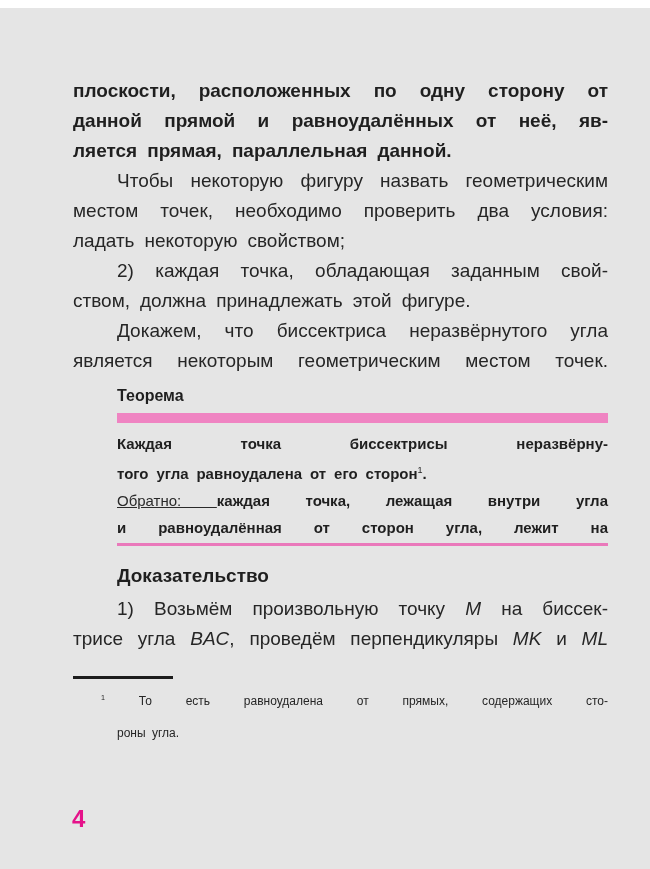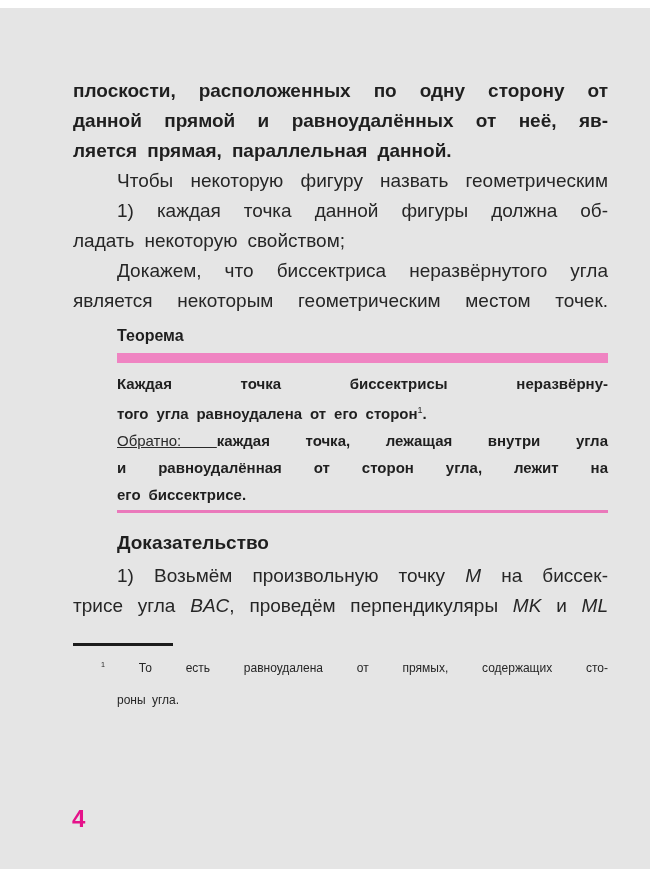--- a/index.html
+++ b/index.html
@@ -44,43 +44,46 @@
   <div class="content">
 
     <div class="para bold">
         <div class="line"><span>плоскости, расположенных по одну сторону от</span></div>
         <div class="line"><span>данной прямой и равноудалённых от неё, яв-</span></div>
         <div class="line end"><span>ляется прямая, параллельная данной.</span></div>
       </div>
 
     <div class="para">
         <div class="line ind"><span>Чтобы некоторую фигуру назвать геометрическим</span></div>
+        <div class="line"><span>местом точек, необходимо проверить два условия:</span></div>
       </div>
 
     <div class="para">
-        <div class="line ind"><span>1) каждая точка данной фигуры должна об-</span></div>
         <div class="line end"><span>ладать некоторую свойством;</span></div>
       </div>
 
+    <div class="para">
+        <div class="line ind"><span>2) каждая точка, обладающая заданным свой-</span></div>
+        <div class="line end"><span>ством, должна принадлежать этой фигуре.</span></div>
+      </div>
 
     <div class="para">
         <div class="line ind"><span>Докажем, что биссектриса неразвёрнутого угла</span></div>
         <div class="line"><span>является некоторым геометрическим местом точек.</span></div>
       </div>
 
     <div class="theorem-head">Теорема</div>
 
     <div class="bar-thick"></div>
 
     <div class="para theorem-body">
         <div class="line"><span>Каждая точка биссектрисы неразвёрну-</span></div>
         <div class="line end"><span>того угла равноудалена от его сторон</span><span class="sup">1</span><span>.</span></div>
         <div class="line"><span class="rg">Обратно: </span><span>каждая точка, лежащая внутри угла</span></div>
         <div class="line"><span>и равноудалённая от сторон угла, лежит на</span></div>
-        <div class="line end"><span>его биссектрисе.</span></div>
       </div>
 
     <div class="bar-thin"></div>
 
     <div class="proof-head">Доказательство</div>
 
     <div class="para">
         <div class="line ind"><span>1) Возьмём произвольную точку </span><span class="it">M</span><span> на биссек-</span></div>
         <div class="line"><span>трисе угла </span><span class="it">BAC</span><span>, проведём перпендикуляры </span><span class="it">MK</span><span> и </span><span class="it">ML</span></div>
       </div>

